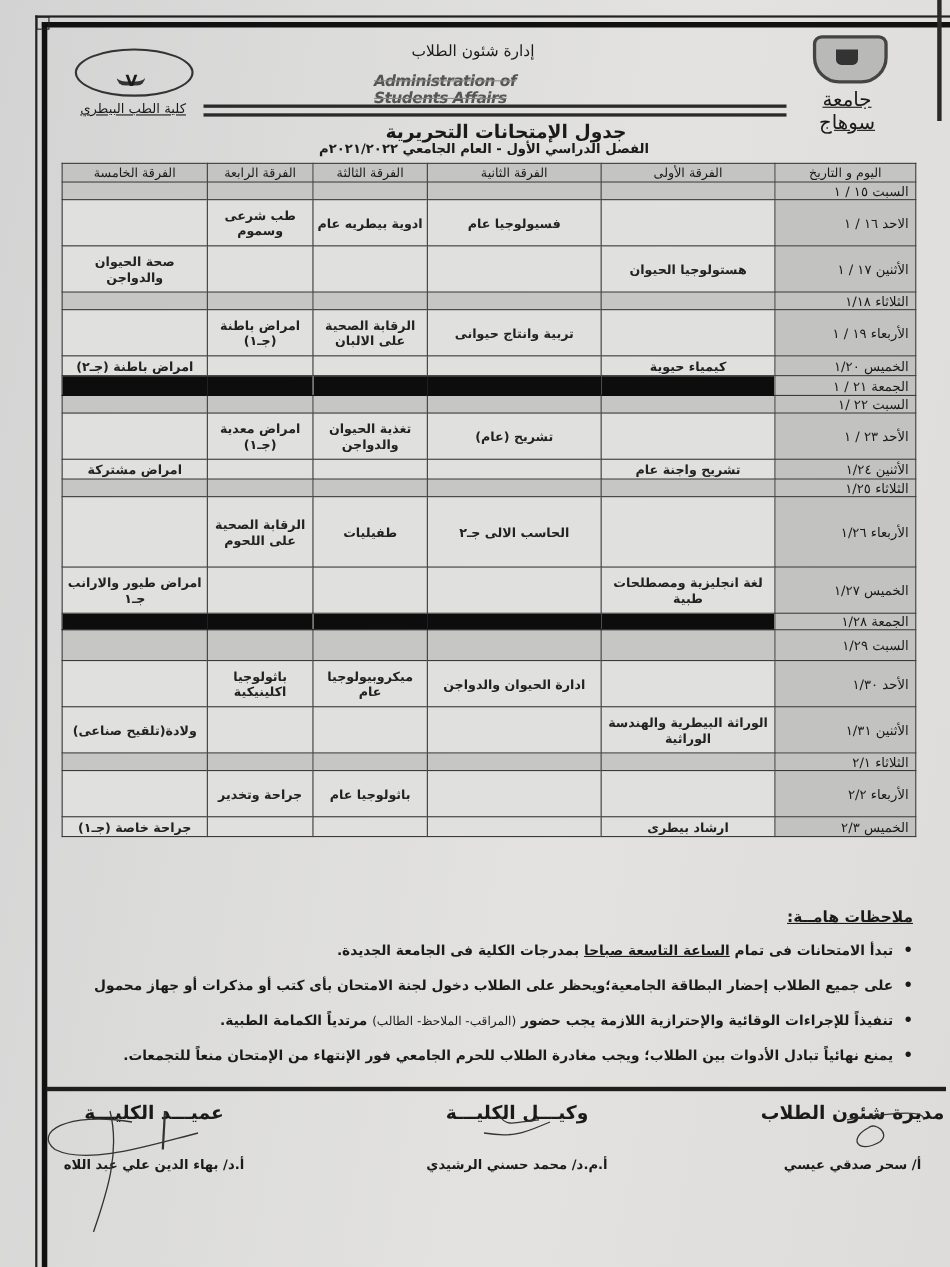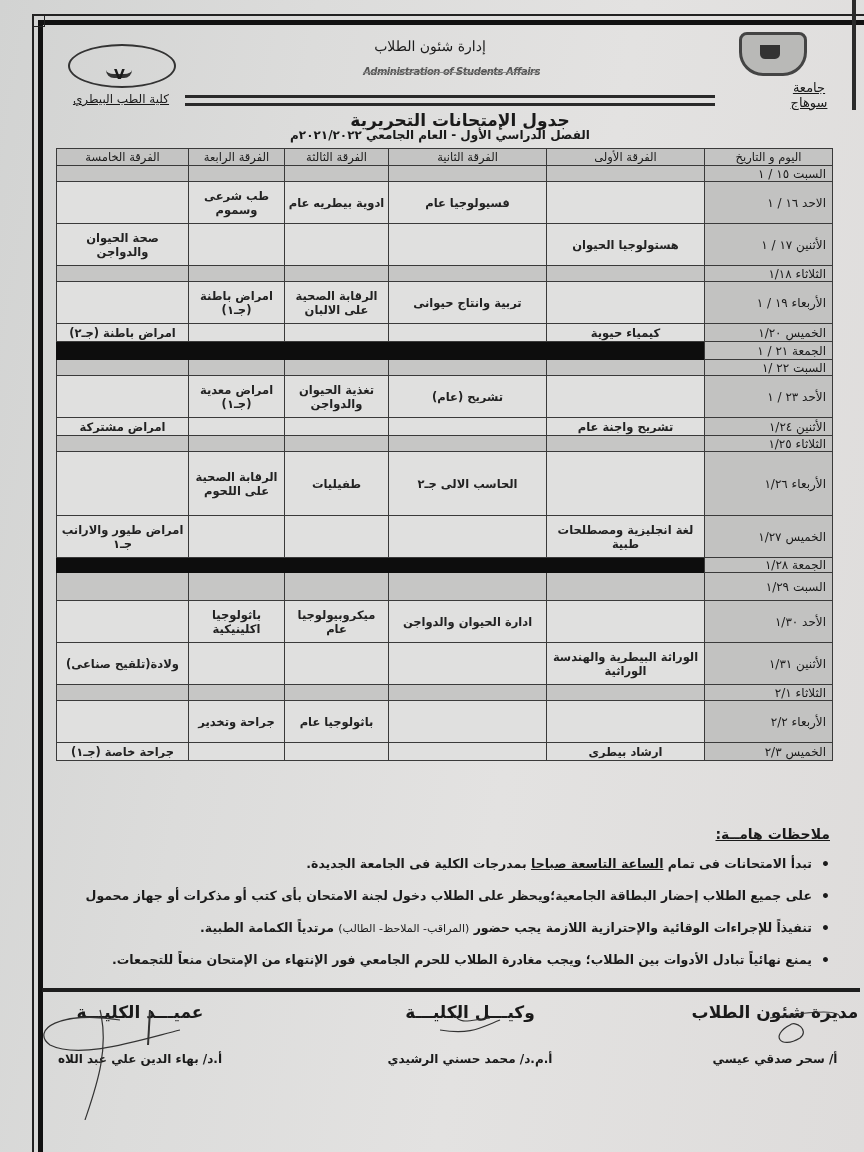--- a/index.html
+++ b/index.html
@@ -7,29 +7,29 @@
        font-family:"DejaVu Sans","Liberation Sans",sans-serif;color:#1a1a1a;}
   .paper{position:absolute;left:0;top:0;width:864px;height:1152px;
     background:linear-gradient(100deg,#d2d3d2 0%,#dcdcdb 30%,#e3e2e1 60%,#dedcdb 100%);}
   .frame-outer{position:absolute;left:32px;top:14px;width:830px;height:1160px;border-left:2px solid #222;border-top:2px solid #222;}
   .frame-inner{position:absolute;left:38px;top:20px;width:830px;height:1160px;border-left:5px solid #111;border-top:5px solid #111;}
   .corner{position:absolute;left:33px;top:15px;width:10px;height:10px;border:1px solid #222;}
   .frame-right{position:absolute;left:852px;top:0;width:4px;height:110px;background:#2a2a2a;}
 
   .hdr-text{position:absolute;direction:rtl;}
   .dept-ar{left:360px;top:38px;width:140px;text-align:center;font-size:14px;font-family:"DejaVu Serif",serif;}
-  .dept-en{left:340px;top:66px;width:200px;text-align:right;font-size:10px;font-weight:bold;font-style:italic;
+  .dept-en{left:340px;top:66px;width:200px;text-align:left;font-size:14px;font-weight:bold;font-style:italic;
     color:#555;direction:ltr;letter-spacing:-0.5px;text-decoration:line-through;text-decoration-color:#888;}
   .hline{position:absolute;height:3px;background:#2a2a2a;}
   .logo-left{position:absolute;left:68px;top:44px;width:104px;height:40px;border:2px solid #333;border-radius:50%;}
   .logo-left .inner{position:absolute;left:36px;top:8px;width:26px;height:20px;border-bottom:4px solid #333;border-radius:0 0 8px 8px;}
   .logo-left .v{position:absolute;left:44px;top:20px;font-size:14px;font-weight:bold;}
   .logo-right{position:absolute;left:739px;top:32px;width:62px;height:38px;border:3px solid #444;border-radius:8px 8px 24px 24px;background:#b9b9b7;}
   .logo-right .inner{position:absolute;left:18px;top:10px;width:20px;height:14px;background:#333;border-radius:0 0 5px 5px;}
-  .uni-label{position:absolute;left:774px;top:80px;width:70px;text-align:center;font-size:13px;direction:rtl;text-decoration:underline;}
+  .uni-label{position:absolute;left:735px;top:80px;width:70px;text-align:center;font-size:18px;direction:rtl;text-decoration:underline;}
   .fac-label{position:absolute;left:66px;top:92px;width:110px;text-align:center;font-size:12px;direction:rtl;text-decoration:underline;}
 
   .title1{position:absolute;left:260px;top:110px;width:400px;text-align:center;direction:rtl;font-size:17px;font-weight:bold;}
   .title2{position:absolute;left:200px;top:128px;width:480px;text-align:center;direction:rtl;font-size:12px;font-weight:bold;}
 
   table.sched{position:absolute;left:56px;top:148px;border-collapse:collapse;direction:rtl;table-layout:fixed;}
   table.sched td,table.sched th{border:1px solid #3a3a3a;padding:0 3px;font-size:12px;text-align:center;vertical-align:middle;
      font-weight:normal;line-height:14px;overflow:hidden;}
   table.sched th{background:#c4c4c3;height:16px;font-size:11.5px;}
   table.sched td.day{background:#c2c2c1;text-align:right;padding-right:6px;font-size:12px;white-space:nowrap;}

